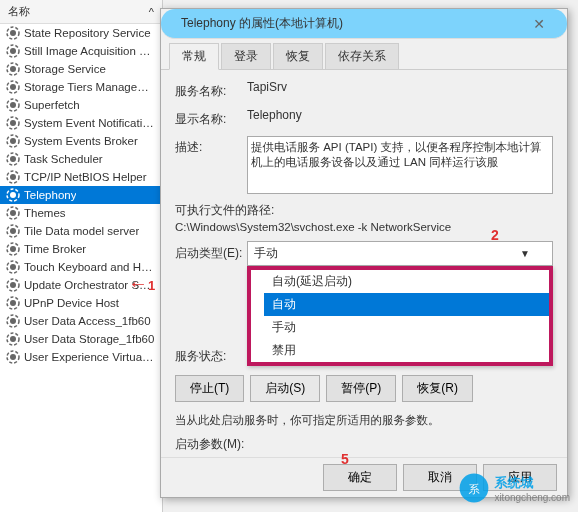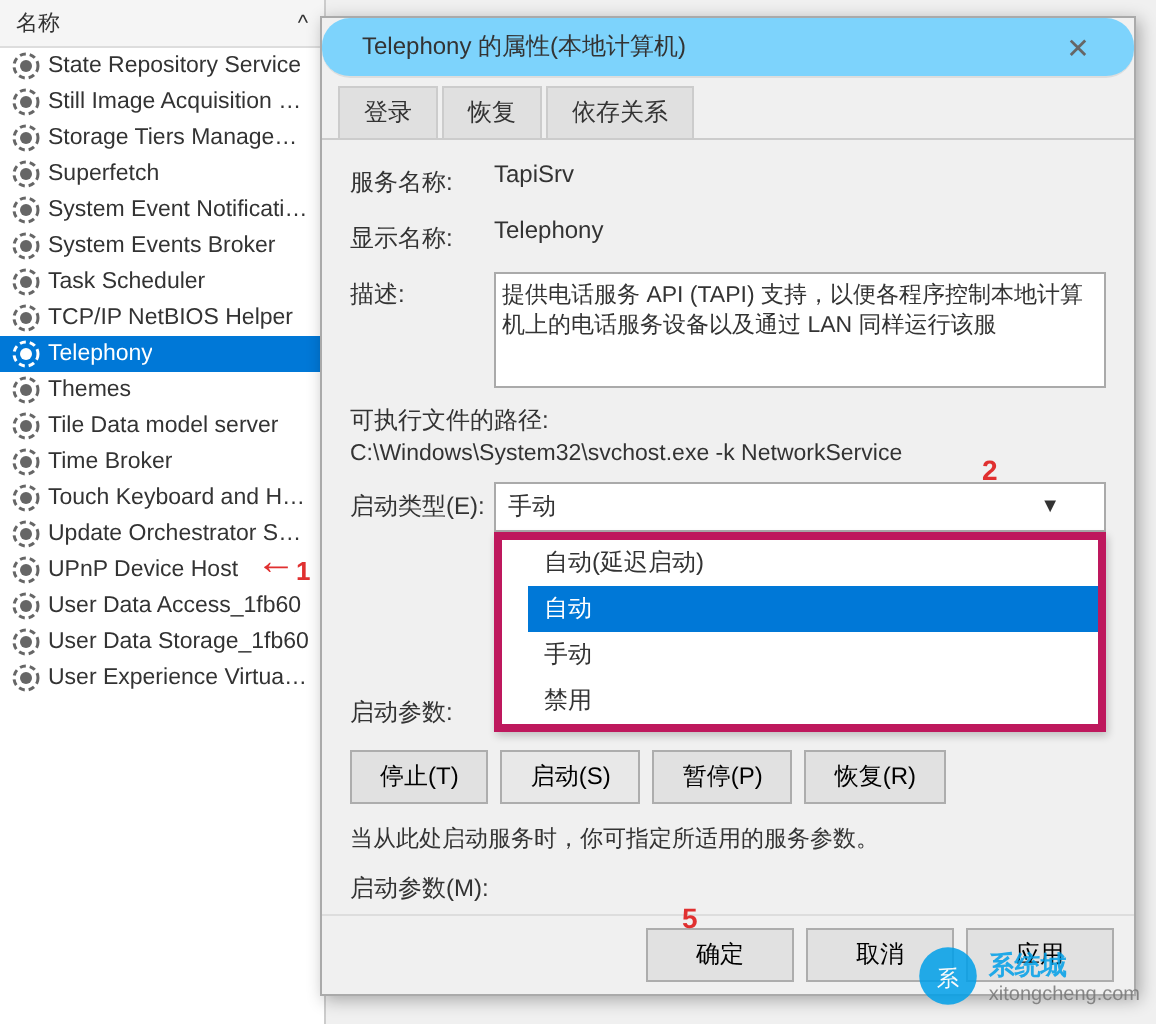--- a/index.html
+++ b/index.html
@@ -350,20 +350,27 @@
             <circle cx="7" cy="7" r="3" fill="#666"></circle>
             <circle cx="7" cy="7" r="6" fill="none" stroke="#666" stroke-width="1.5" stroke-dasharray="3 2"></circle>
           </svg></span>
         <span style="overflow: hidden; text-overflow: ellipsis; white-space: nowrap;">Still Image Acquisition Event</span>
       </div>
       <div class="service-item">
         <span style="display: inline-block; width: 14px; height: 14px; margin-right: 4px; flex-shrink: 0;"><svg viewBox="0 0 14 14" width="14" height="14">
             <circle cx="7" cy="7" r="3" fill="#666"></circle>
             <circle cx="7" cy="7" r="6" fill="none" stroke="#666" stroke-width="1.5" stroke-dasharray="3 2"></circle>
           </svg></span>
+        <span style="overflow: hidden; text-overflow: ellipsis; white-space: nowrap;">Storage Service</span>
+      </div>
+      <div class="service-item">
+        <span style="display: inline-block; width: 14px; height: 14px; margin-right: 4px; flex-shrink: 0;"><svg viewBox="0 0 14 14" width="14" height="14">
+            <circle cx="7" cy="7" r="3" fill="#666"></circle>
+            <circle cx="7" cy="7" r="6" fill="none" stroke="#666" stroke-width="1.5" stroke-dasharray="3 2"></circle>
+          </svg></span>
         <span style="overflow: hidden; text-overflow: ellipsis; white-space: nowrap;">Storage Tiers Management</span>
       </div>
       <div class="service-item">
         <span style="display: inline-block; width: 14px; height: 14px; margin-right: 4px; flex-shrink: 0;"><svg viewBox="0 0 14 14" width="14" height="14">
             <circle cx="7" cy="7" r="3" fill="#666"></circle>
             <circle cx="7" cy="7" r="6" fill="none" stroke="#666" stroke-width="1.5" stroke-dasharray="3 2"></circle>
           </svg></span>
         <span style="overflow: hidden; text-overflow: ellipsis; white-space: nowrap;">Superfetch</span>
       </div>
       <div class="service-item">
@@ -471,20 +478,21 @@
 <div class="number-badge" style="left:148px; top:278px; font-size:13px; color:#e03030;">1</div>
 
 <div class="dialog">
 
   <div class="dialog-titlebar">
     <span class="dialog-title">Telephony 的属性(本地计算机)</span>
     <span class="dialog-close">✕</span>
   </div>
 
   <div class="dialog-tabs" id="dialogTabs">
+      <div class="dialog-tab active">常规</div>
       <div class="dialog-tab">登录</div>
       <div class="dialog-tab">恢复</div>
       <div class="dialog-tab">依存关系</div>
     </div>
 
   <div class="dialog-body">
 
     <div class="form-row">
       <span class="form-label">服务名称:</span>
       <span class="form-value">TapiSrv</span>
@@ -518,21 +526,21 @@
             <div class="dropdown-option selected">自动</div>
             <div class="dropdown-option">手动</div>
             <div class="dropdown-option">禁用</div>
           </div>
       </div>
     </div>
 
     <div class="number-badge" style="position:absolute; left:330px; top:218px; font-size:14px;">2</div>
 
     <div class="status-row" style="margin-top:82px;">
-      <span class="status-label">启动参数:</span>
+      <span class="status-label">服务状态:</span>
       <span class="status-value">已停止</span>
     </div>
 
     <div class="buttons-row">
       <button class="action-btn">停止(T)</button>
       <button class="action-btn primary-btn">启动(S)</button>
       <button class="action-btn">暂停(P)</button>
       <button class="action-btn">恢复(R)</button>
     </div>
 

